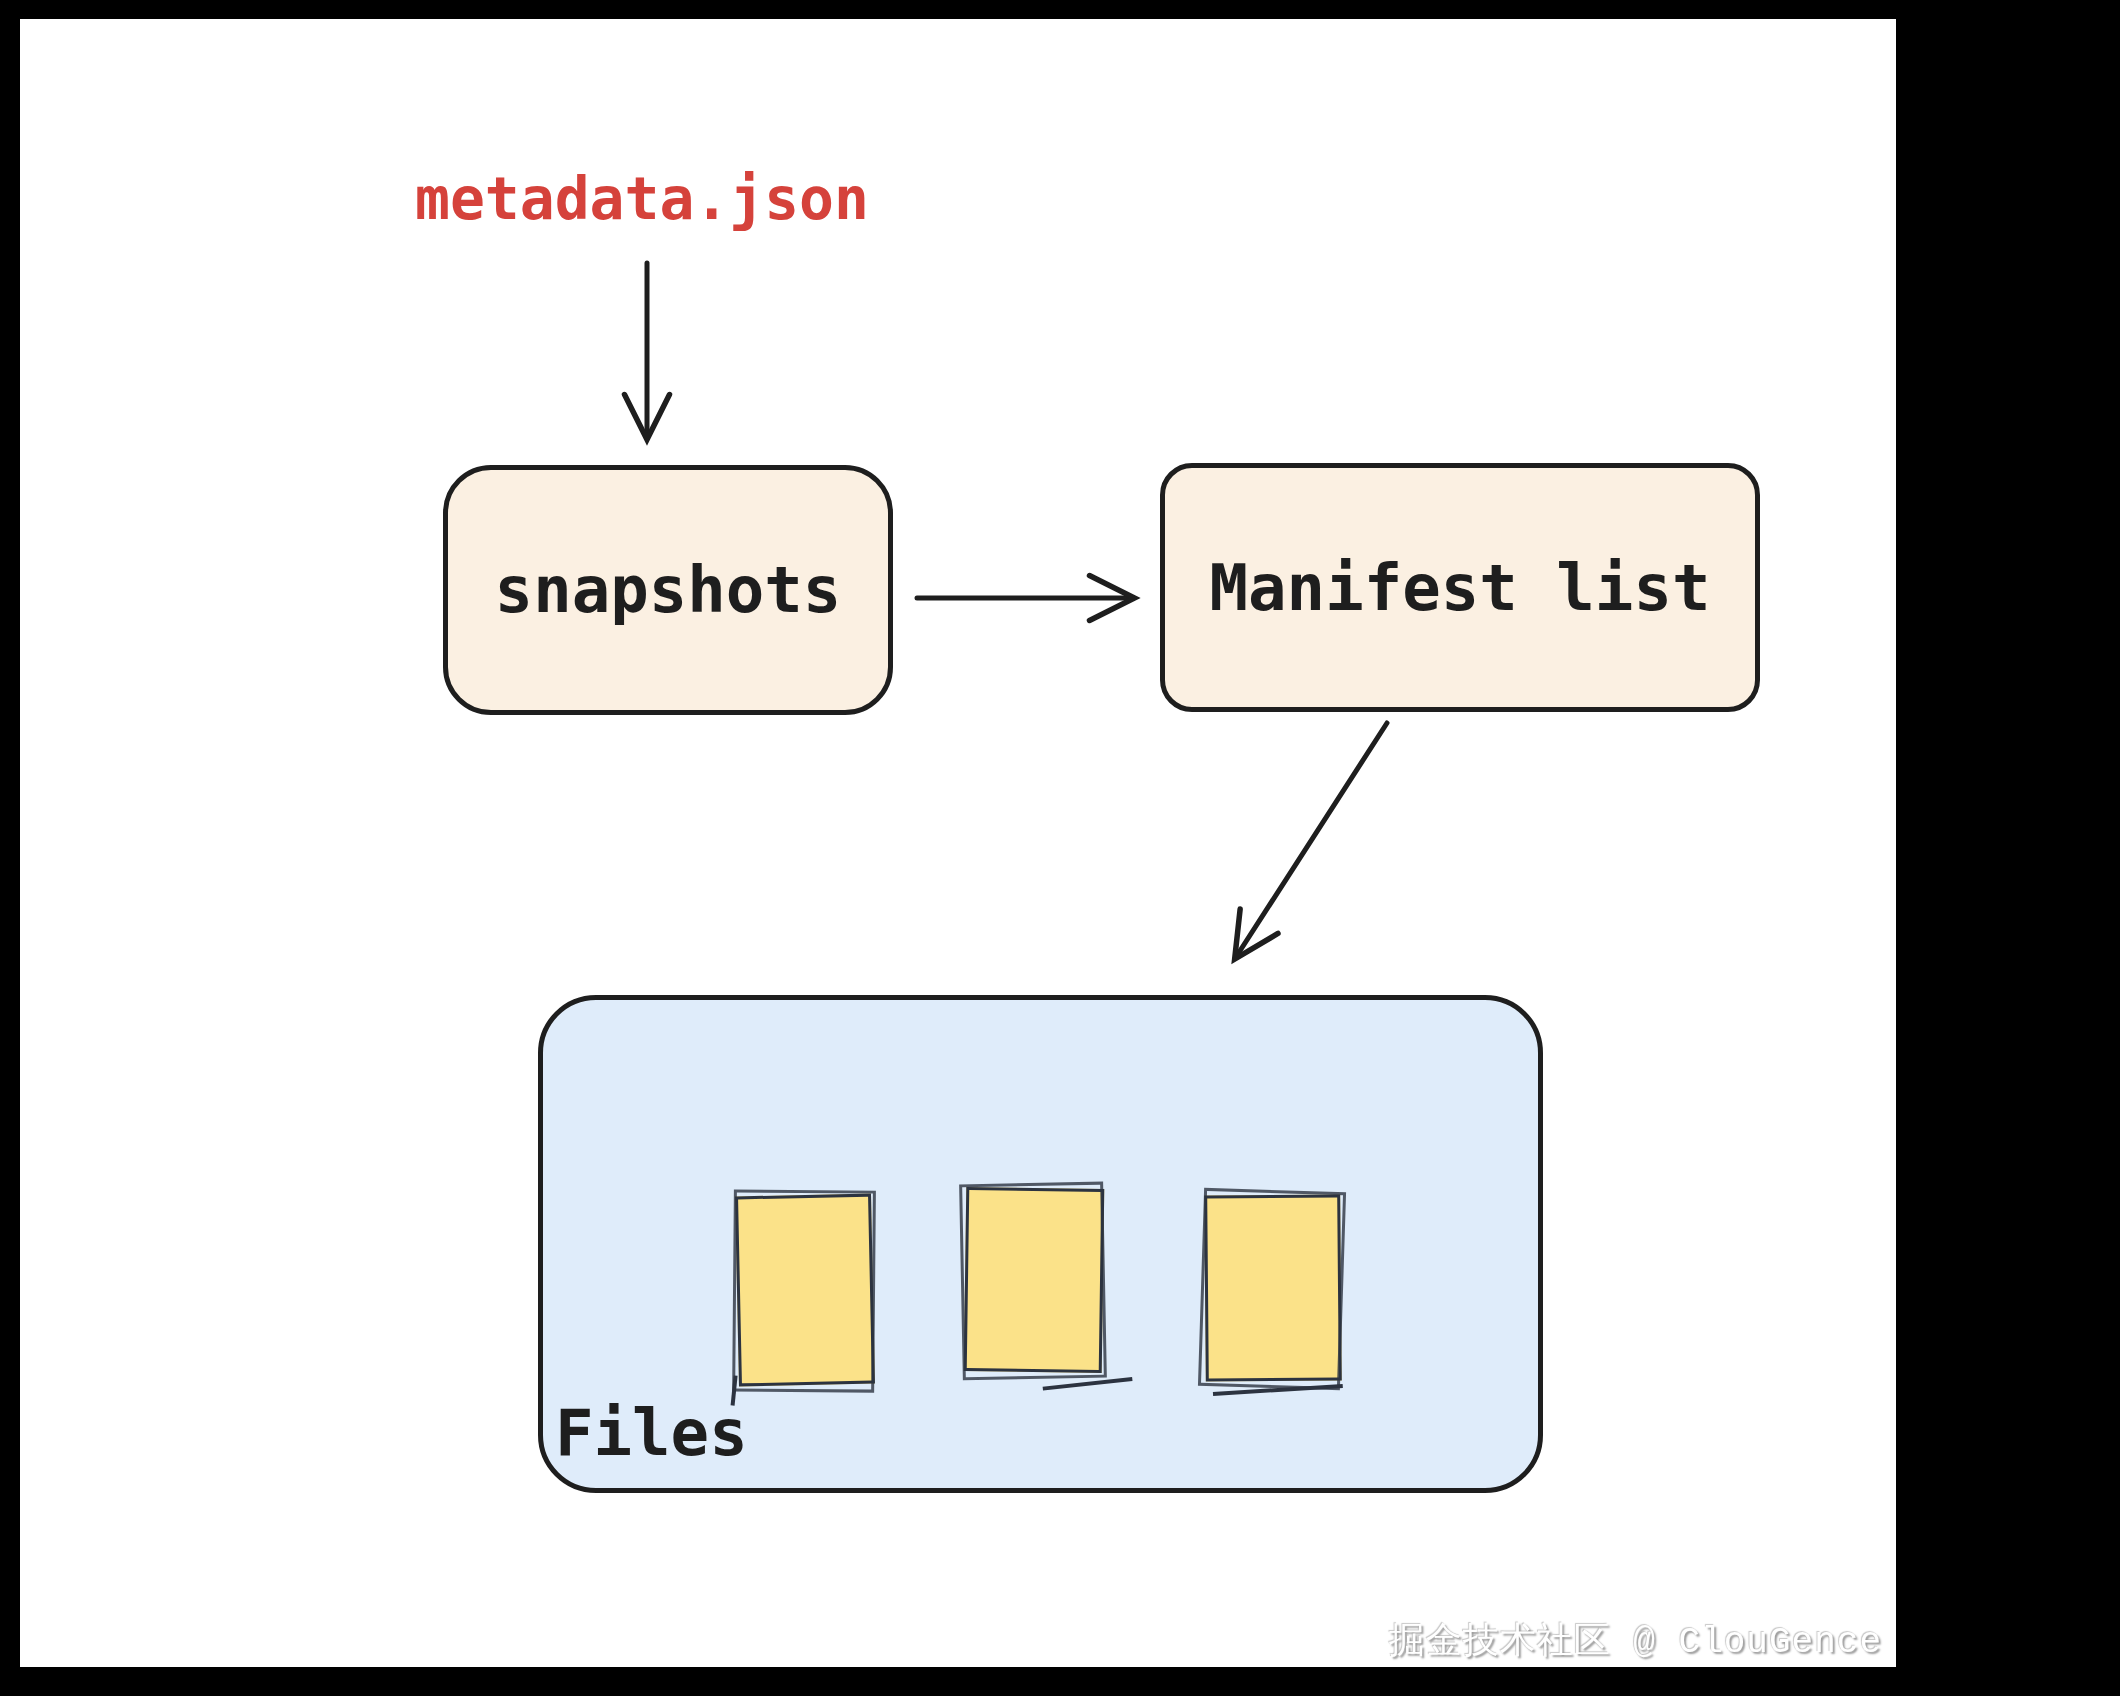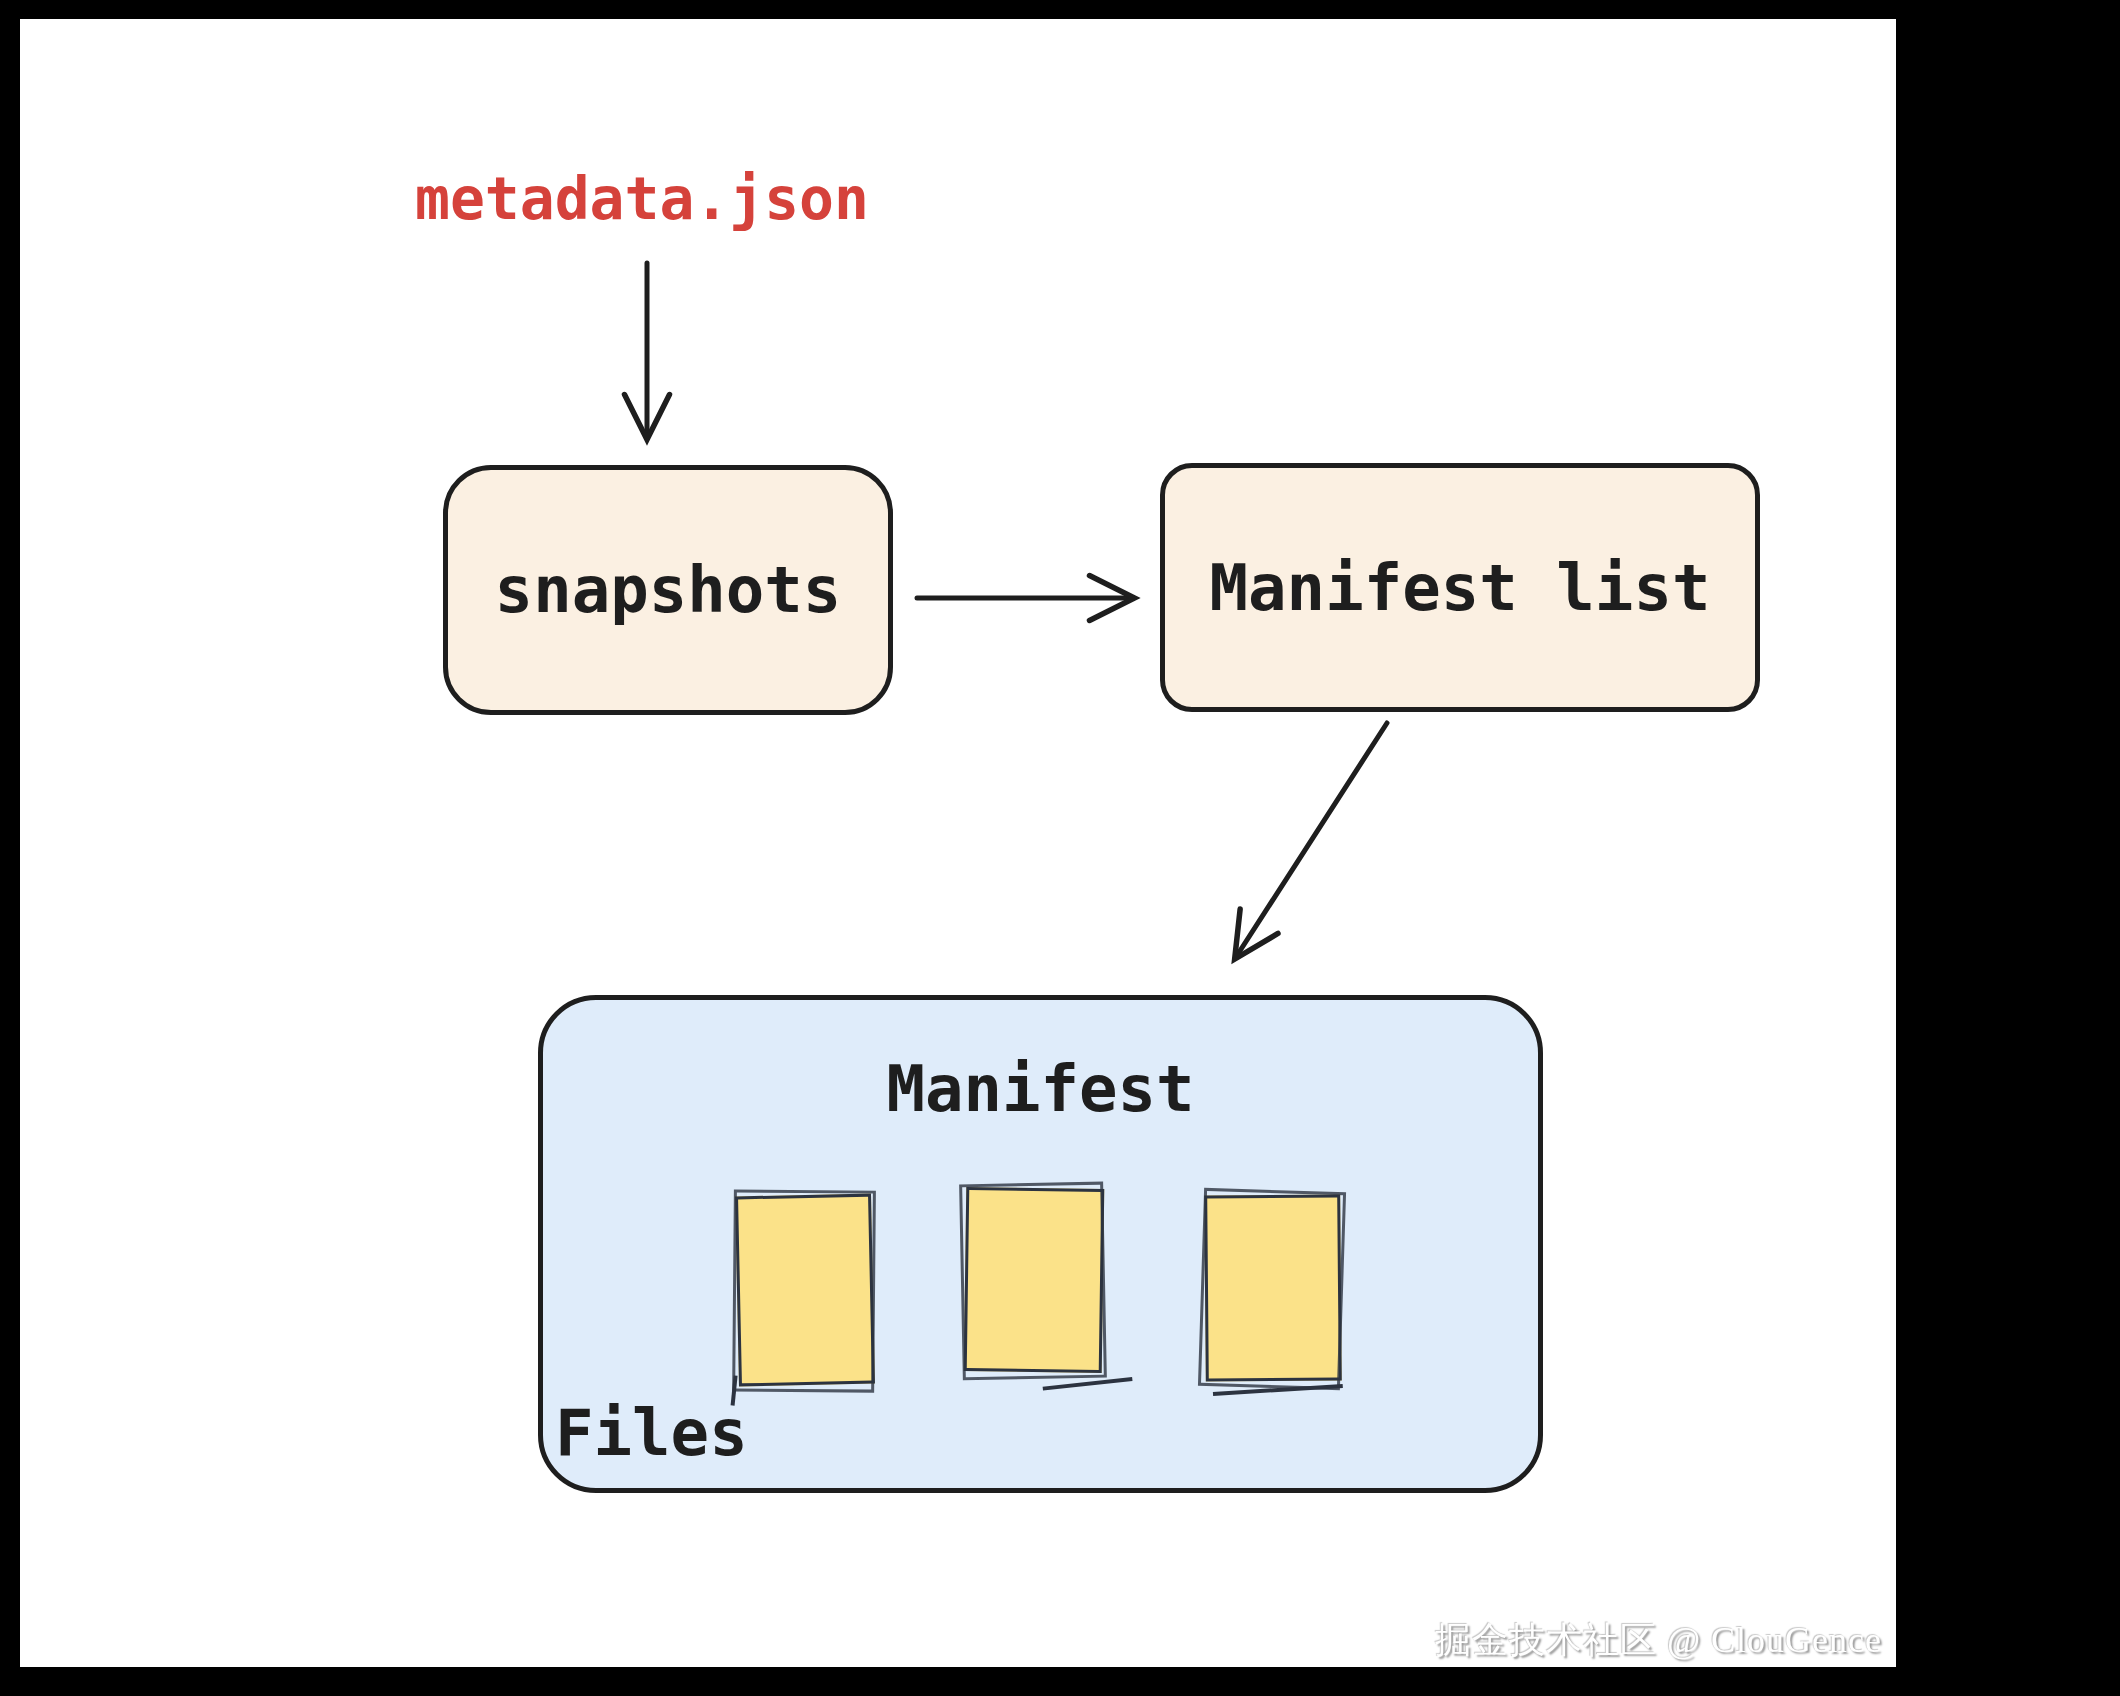--- a/index.html
+++ b/index.html
@@ -78,21 +78,21 @@
   .note-1::before{transform:rotate(1.7deg);}
   .note-1::after{left:-10px;bottom:-22px;width:4px;height:30px;transform:rotate(7deg);}
   .note-2{left:422px;top:188px;width:138px;height:184px;transform:rotate(0.8deg);}
   .note-2::before{transform:rotate(-1.9deg);}
   .note-2::after{right:-34px;bottom:-16px;width:90px;height:4px;transform:rotate(-7deg);}
   .note-3{left:662px;top:195px;width:136px;height:186px;transform:rotate(-0.5deg);}
   .note-3::before{transform:rotate(2.3deg);}
   .note-3::after{left:4px;bottom:-14px;width:130px;height:4px;transform:rotate(-3deg);}
   .watermark{
     position:absolute;right:14px;bottom:2px;
-    font-family:Liberation Serif, serif;
+    font-family:Liberation Mono, monospace;
     font-size:36px;color:#ffffff;letter-spacing:1px;white-space:nowrap;
     text-shadow:2px 2px 2px var(--watermark-shadow), -1px -1px 1px #c8c8c8;
   }
 </style>
 </head>
 <body>
 
 <div class="canvas">
 
   <div class="file-label mono">metadata.json</div>
@@ -110,21 +110,20 @@
 
   <div class="node snapshots">
     <span class="node-label mono">snapshots</span>
   </div>
 
   <div class="node manifest-list">
     <span class="node-label mono">Manifest list</span>
   </div>
 
   <div class="manifest-box">
-    <div class="manifest-title mono">Manifest</div>
 
     <div class="note note-1"></div>
     <div class="note note-2"></div>
     <div class="note note-3"></div>
 
     <div class="files-title mono">Files</div>
   </div>
 
   <div class="watermark">掘金技术社区 @ ClouGence</div>
 

